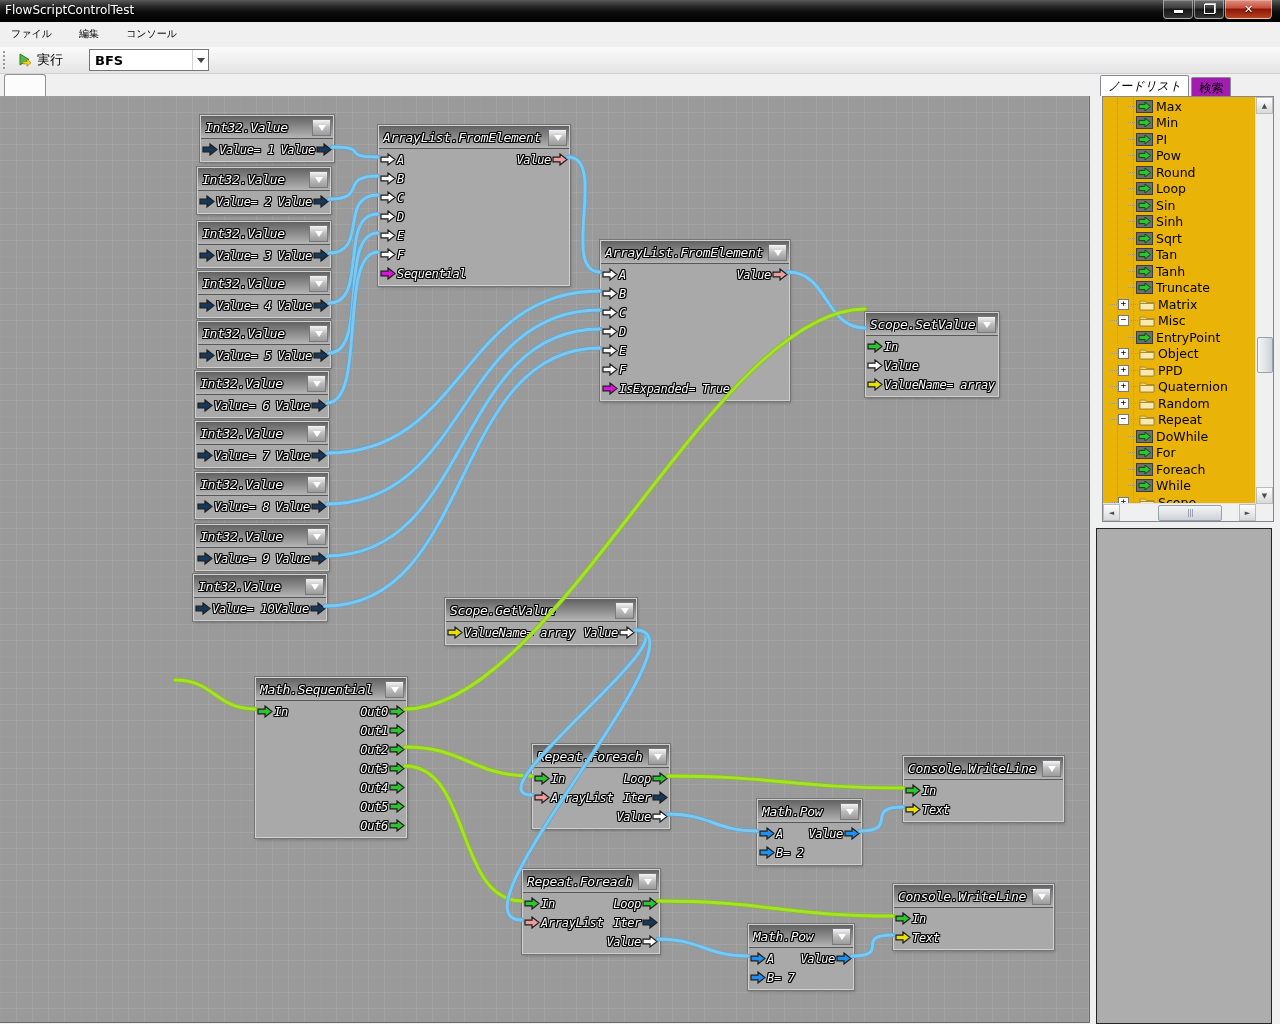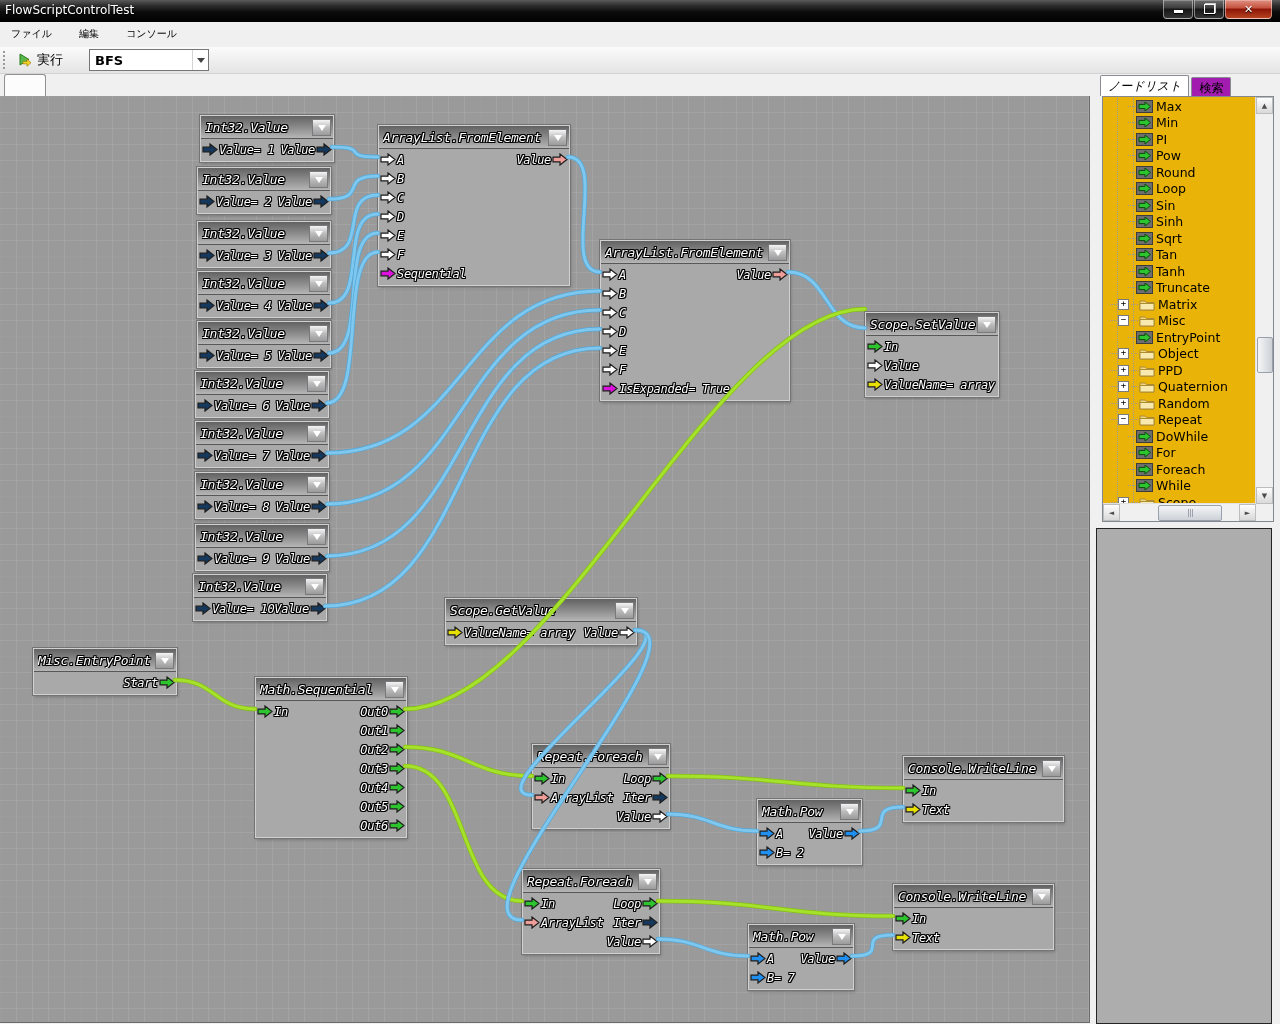--- a/index.html
+++ b/index.html
@@ -668,40 +668,20 @@
     <path d="M1 4.2 H8 V1 L15 6.5 L8 12 V8.8 H1 Z" fill="#e8e000" stroke="#1d1d1d" stroke-width="1.2"></path>
                   </svg>
                 </span>
                 <span class="ntext">ValueName= array</span>
               </span>
               <span class="pgrp r">
         <span class="ntext">Value</span>
                 <span class="npin">
                   <svg width="16" height="13" viewBox="0 0 16 13">
     <path d="M1 4.2 H8 V1 L15 6.5 L8 12 V8.8 H1 Z" fill="#ffffff" stroke="#1d1d1d" stroke-width="1.2"></path>
-                  </svg>
-                </span>
-              </span>
-            </div>
-          </div>
-        </div>
-        <div class="node" style="left: 33px; top: 552px; width: 142px;">
-          <div class="nhead">
-      <span class="ntext ntitle">Misc.EntryPoint</span>
-      <span class="ndd">
-              <i></i>
-            </span>
-    </div>
-          <div class="nbody">
-            <div class="nrow">
-              <span class="pgrp r">
-        <span class="ntext">Start</span>
-                <span class="npin">
-                  <svg width="16" height="13" viewBox="0 0 16 13">
-    <path d="M1 4.2 H8 V1 L15 6.5 L8 12 V8.8 H1 Z" fill="#2dc52d" stroke="#1d1d1d" stroke-width="1.2"></path>
                   </svg>
                 </span>
               </span>
             </div>
           </div>
         </div>
         <div class="node" style="left: 255px; top: 581px; width: 150px;">
           <div class="nhead">
       <span class="ntext ntitle">Math.Sequential</span>
       <span class="ndd">

